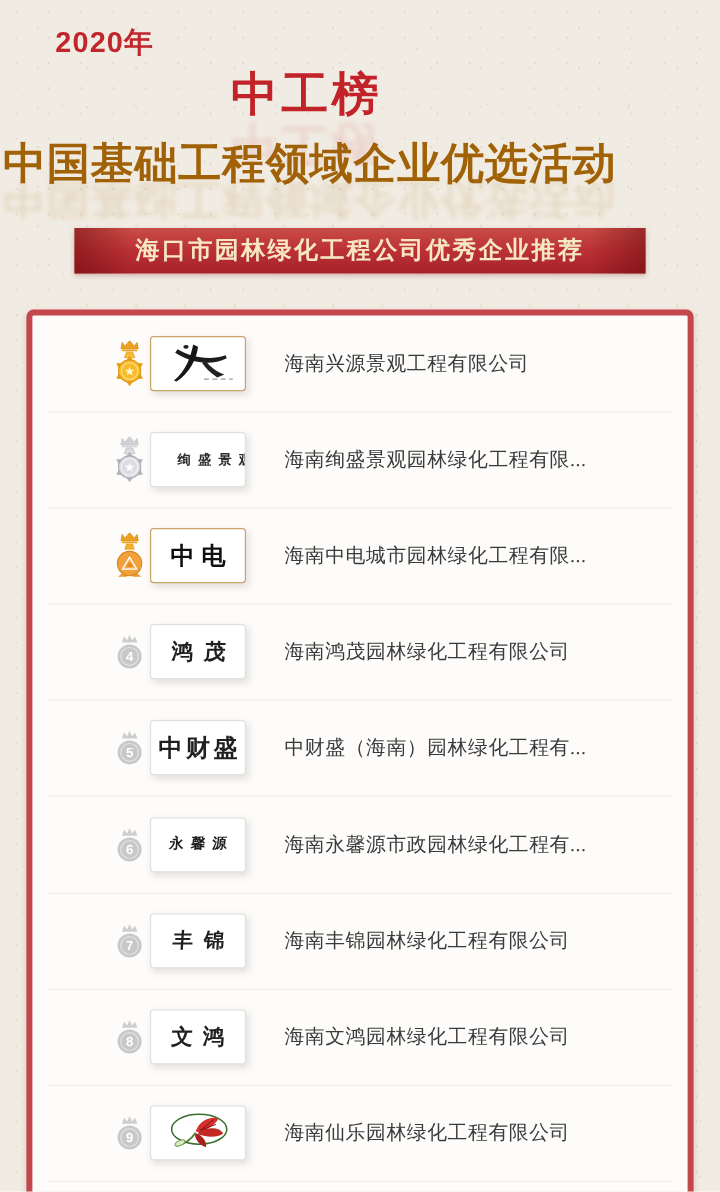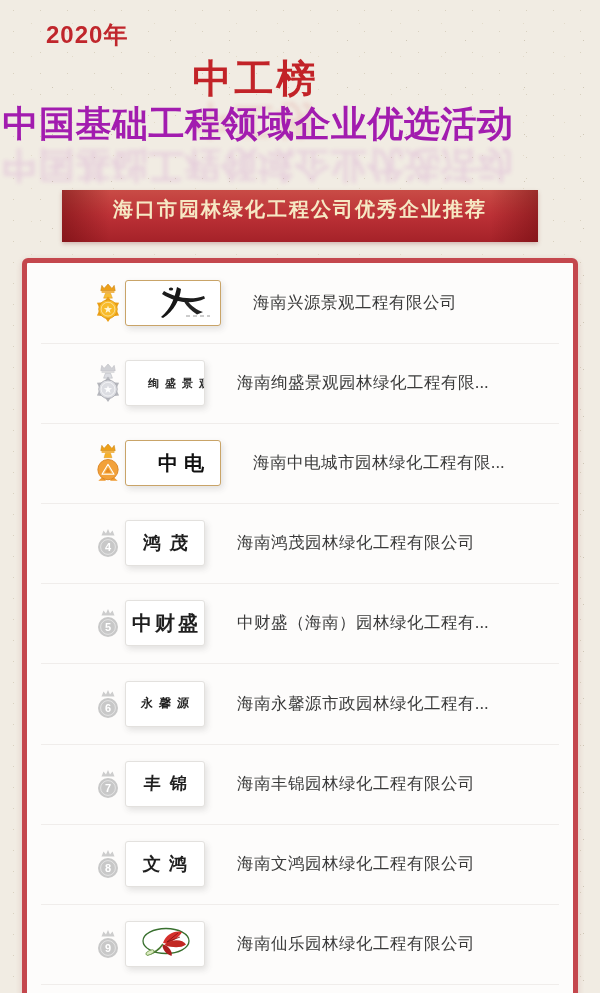--- a/index.html
+++ b/index.html
@@ -17,26 +17,26 @@
   .year{
     position:absolute;left:46px;top:19px;
     font-size:24px;font-weight:bold;color:#c0262c;letter-spacing:1px;
   }
   .title1,.title1-refl{
     position:absolute;top:52px;left:0;width:511px;text-align:center;
     font-size:39px;font-weight:bold;color:#c22328;letter-spacing:3px;
   }
   .title1-refl{top:93px;transform:scaleY(-1);opacity:.12;filter:blur(2px);}
   .title2,.title2-refl{
-    position:absolute;top:100px;left:0;width:516px;text-align:center;
-    font-size:36px;font-weight:bold;color:#a21caf;letter-spacing:0.5px;
+    position:absolute;top:112px;left:0;width:516px;text-align:center;
+    font-size:36px;font-weight:bold;color:#a16207;letter-spacing:0.5px;
   }
   .title2-refl{top:140px;transform:scaleY(-1);opacity:.13;filter:blur(2px);}
   .ribbon{
-    position:absolute;left:62px;top:190px;width:476px;height:52px;
+    position:absolute;left:62px;top:190px;width:476px;height:38px;
     background:linear-gradient(180deg,#c94c46 0%,#bc3136 48%,#a52229 100%);
     box-shadow:0 2px 4px rgba(120,30,30,.25);
   }
   .ribbon::before{
     content:"";position:absolute;inset:0;
     background:linear-gradient(90deg,rgba(96,5,8,.45) 0%,rgba(96,5,8,0) 10%,rgba(96,5,8,0) 90%,rgba(96,5,8,.45) 100%);
   }
   .ribbon span{
     position:relative;display:block;width:100%;height:38px;line-height:39px;
     text-align:center;color:#f6e8c4;font-size:20px;font-weight:bold;
@@ -55,21 +55,21 @@
   .row + .row::before{
     content:"";position:absolute;left:14px;right:14px;top:0;height:1px;background:#f0edeb;
   }
   .rank{width:34px;display:flex;justify-content:center;align-items:center;flex:none;}
   .logo-box{
     width:78px;height:44px;flex:none;margin-left:0px;
     background:#fff;border:1px solid #e3e1de;border-radius:3px;
     box-shadow:2px 3px 6px rgba(60,60,60,.14);
     display:flex;align-items:center;justify-content:center;overflow:hidden;
   }
-  .logo-box.gold{border:1px solid #c9a468;padding-left:16px;}
+  .logo-box.gold{border:1px solid #c9a468;}
   .logo-text{
     font-family:"Liberation Serif","DejaVu Serif",serif;color:#1f1f1f;white-space:nowrap;
   }
   .lt-2{font-size:11px;font-weight:600;letter-spacing:6px;padding-left:6px;color:#2c2c2c;margin-left:28px;}
   .lt-3{font-size:20px;font-weight:bold;letter-spacing:6px;padding-left:6px;color:#101010;}
   .lt-4{font-size:18px;font-weight:600;letter-spacing:9px;padding-left:9px;transform:skewX(-4deg);}
   .lt-5{font-size:20px;font-weight:600;letter-spacing:3px;padding-left:3px;}
   .lt-6{font-size:12px;font-weight:600;letter-spacing:6px;padding-left:6px;transform:skewX(-4deg);}
   .lt-7{font-size:17px;font-weight:600;letter-spacing:9px;padding-left:9px;transform:skewX(-4deg);}
   .lt-8{font-size:18px;font-weight:600;letter-spacing:8px;padding-left:8px;transform:skewX(-4deg);}

